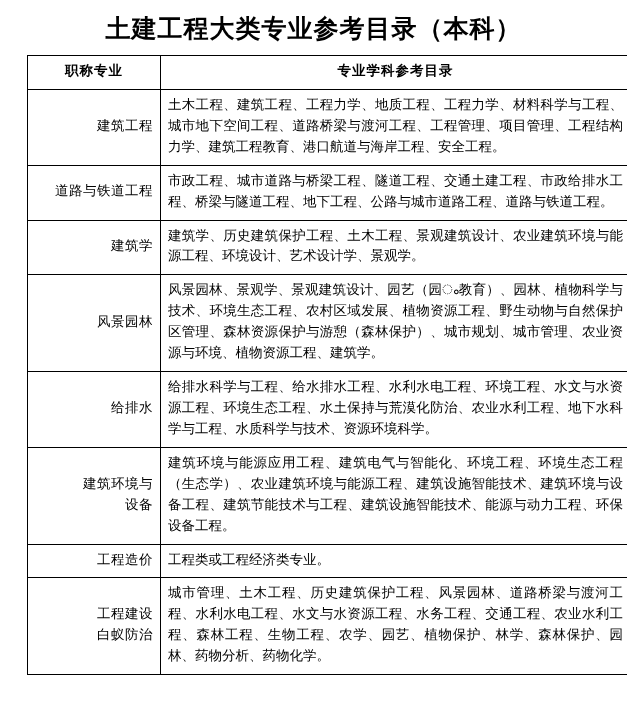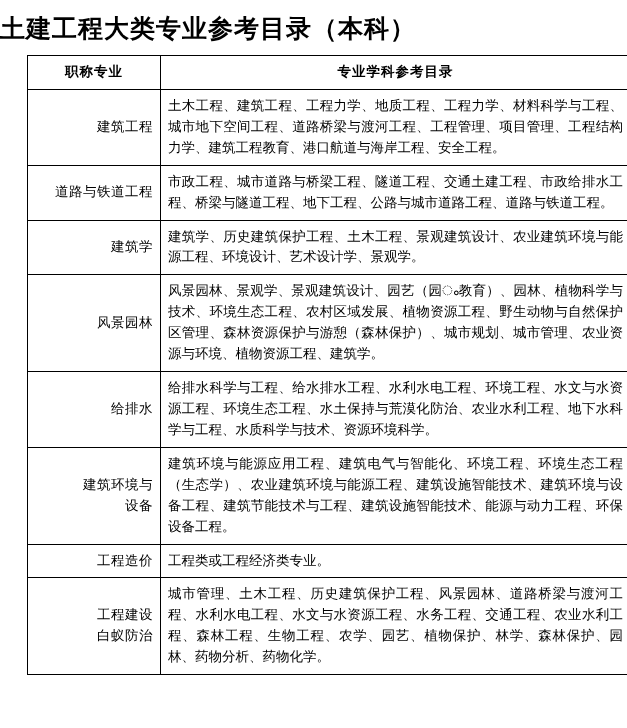--- a/index.html
+++ b/index.html
@@ -14,21 +14,21 @@
     color: #000000;
     overflow: hidden;
   }
   .page {
     width: 627px;
     height: 728px;
     position: relative;
     box-sizing: border-box;
   }
   .doc-title {
-    text-align: left;
+    text-align: center;
     font-size: 25px;
     font-weight: bold;
     letter-spacing: 1px;
     padding-top: 12px;
     padding-bottom: 10px;
     font-family: "Liberation Serif", "DejaVu Serif", serif;
   }
   .table-wrap {
     padding: 0 27px;
     box-sizing: border-box;
@@ -38,21 +38,21 @@
     width: 573px;
     table-layout: fixed;
     border: 1px solid #000;
   }
   table.spec-table td, table.spec-table th {
     border: 1px solid #000;
     vertical-align: middle;
     padding: 6px 7px;
     font-size: 13.5px;
     line-height: 1.55;
-    font-family: Liberation Serif, serif;
+    font-family: Liberation Mono, monospace;
   }
   thead th {
     text-align: center;
     font-weight: bold;
     font-size: 15px;
     padding: 11px 6px;
     letter-spacing: 1px;
   }
   th.col-major { width: 118px; }
   th.col-list { width: 455px; }

